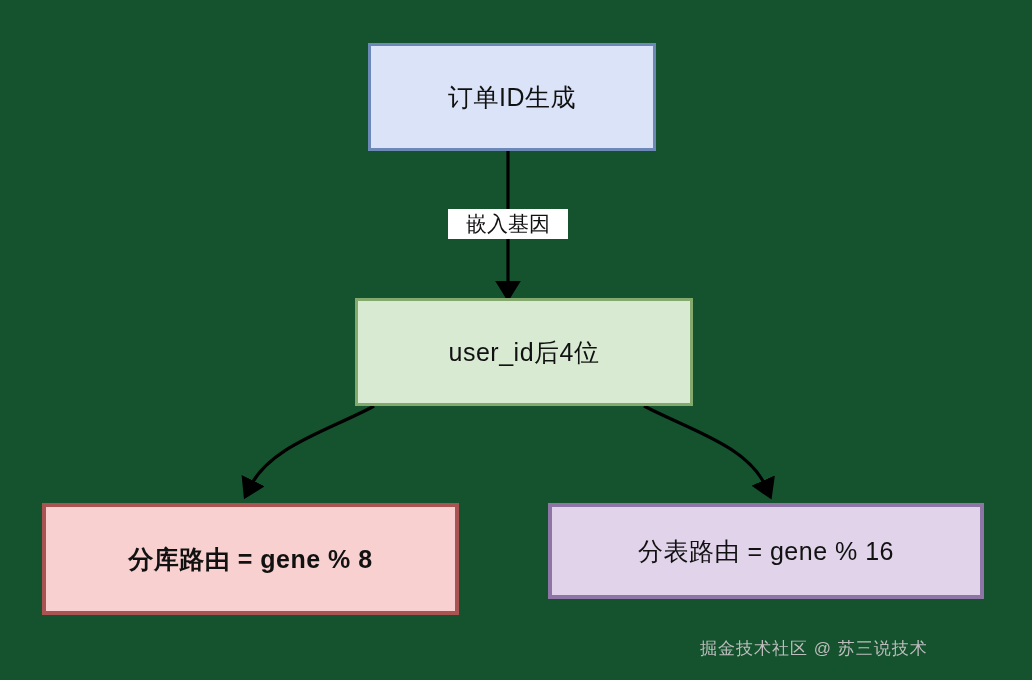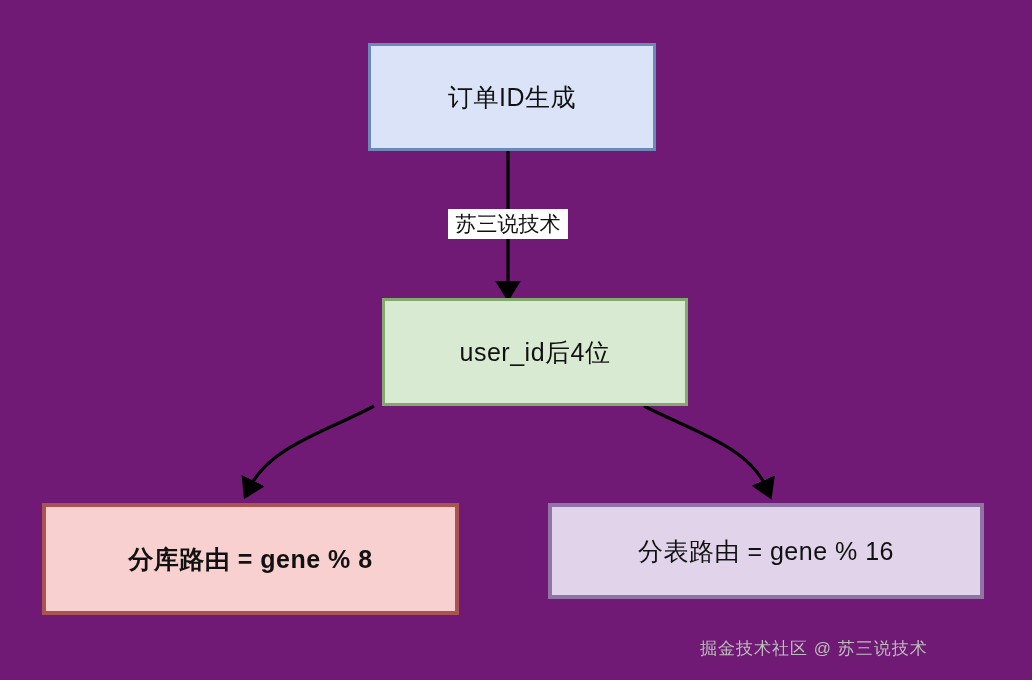--- a/index.html
+++ b/index.html
@@ -8,21 +8,21 @@
     padding: 0;
     background: #ffffff;
   }
   body {
     font-family: "Liberation Sans", "DejaVu Sans", sans-serif;
   }
   #canvas {
     position: relative;
     width: 1032px;
     height: 680px;
-    background: #701a75;
+    background: #14532d;
     overflow: hidden;
   }
   .svg-layer {
     position: absolute;
     left: 0;
     top: 0;
     width: 1032px;
     height: 680px;
     pointer-events: none;
   }
@@ -50,26 +50,25 @@
     height: 108px;
     background: #dae3f7;
     border: 3px solid #6c88b6;
     font-size: 25px;
   }
 
   
   #node-user-gene {
     left: 355px;
     top: 298px;
-    width: 306px;
+    width: 338px;
     height: 108px;
     background: #d9ead3;
     border: 3px solid #83a96c;
     font-size: 25px;
-    margin-left: 27px;
   }
 
   
   #node-db-route {
     left: 42px;
     top: 503px;
     width: 417px;
     height: 112px;
     background: #f7d0cf;
     border: 4px solid #a95453;
@@ -147,17 +146,17 @@
   </div>
 
   <div class="node" id="node-db-route">
     <span class="node-label">分库路由 = gene % 8</span>
   </div>
 
   <div class="node" id="node-table-route">
     <span class="node-label">分表路由 = gene % 16</span>
   </div>
 
-  <div id="edge-label-gene">苏三说技术</div>
+  <div id="edge-label-gene">嵌入基因</div>
 
   <div id="watermark">掘金技术社区 @ 苏三说技术</div>
 
 </div>
 
 </body></html>

